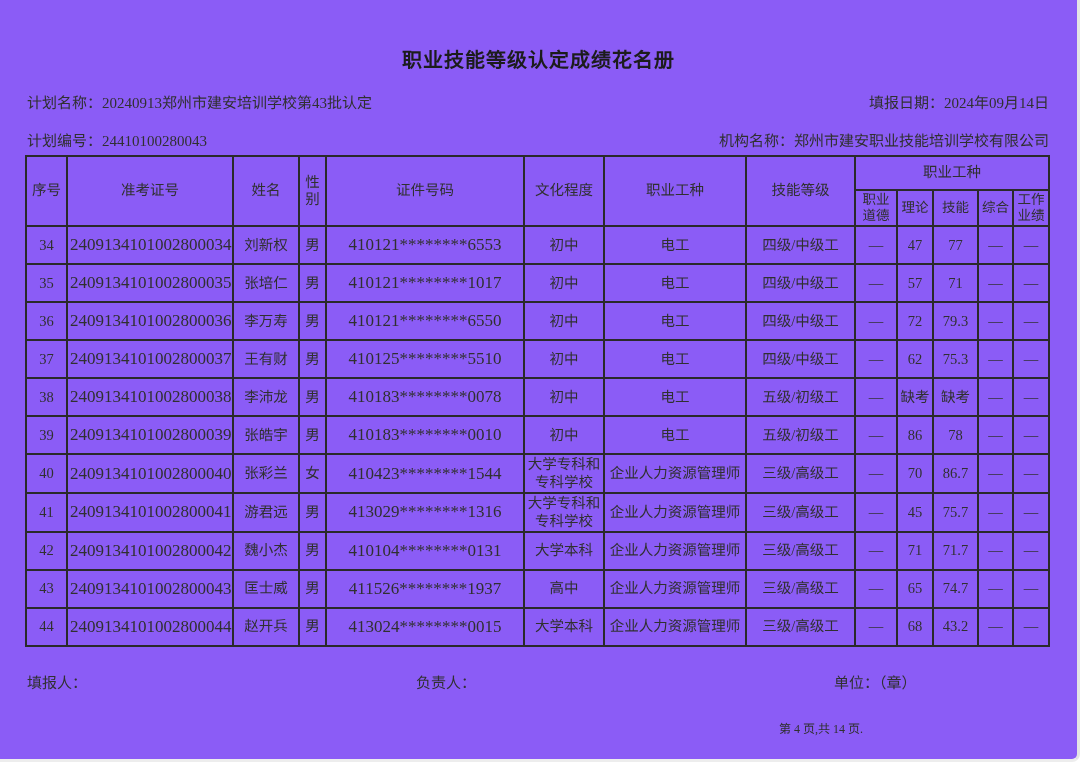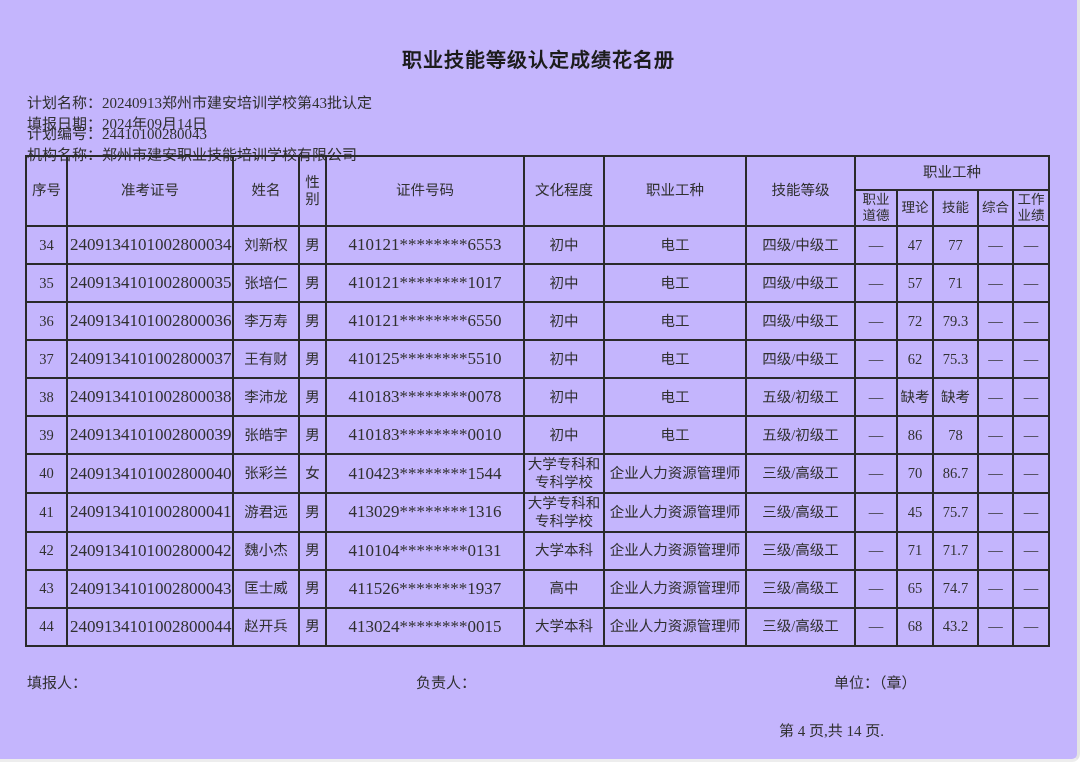--- a/index.html
+++ b/index.html
@@ -4,21 +4,21 @@
 <style>
   html, body {
     margin: 0;
     padding: 0;
     background: #ffffff;
   }
   .page {
     position: relative;
     width: 1080px;
     height: 762px;
-    background: #c4b5fd;
+    background: #8b5cf6;
     font-family: "Liberation Serif", "DejaVu Serif", serif;
     color: #303030;
     overflow: hidden;
     box-sizing: border-box;
     border-right: 3px solid #e4e4e4;
     border-bottom: 3px solid #ededed;
     border-radius: 0 0 8px 0;
   }
   .doc-title {
     position: absolute;
@@ -33,24 +33,23 @@
     color: #1c1c1c;
   }
   .meta-line {
     position: absolute;
     left: 27px;
     right: 28px;
     height: 18px;
     font-size: 15px;
     display: flex;
     justify-content: space-between;
-    flex-direction: column;
   }
   .meta-line-1 { top: 91px; }
-  .meta-line-2 { top: 122px; }
+  .meta-line-2 { top: 129px; }
   .meta-item { white-space: nowrap; }
   table.roster {
     position: absolute;
     top: 155px;
     left: 25px;
     width: 1023px;
     border-collapse: collapse;
     table-layout: fixed;
   }
   .roster th, .roster td {
@@ -78,21 +77,21 @@
     font-size: 15px;
   }
   .footer-sign .sig { position: absolute; white-space: nowrap; }
   .sig-filler { left: 27px; }
   .sig-responsible { left: 416px; }
   .sig-unit { left: 834px; }
   .pagination {
     position: absolute;
     top: 719px;
     left: 779px;
-    font-size: 15px;
+    font-size: 12px;
     white-space: nowrap;
   }
 </style>
 </head>
 <body>
 
 <div class="page">
 
   <div class="doc-title">职业技能等级认定成绩花名册</div>
 

